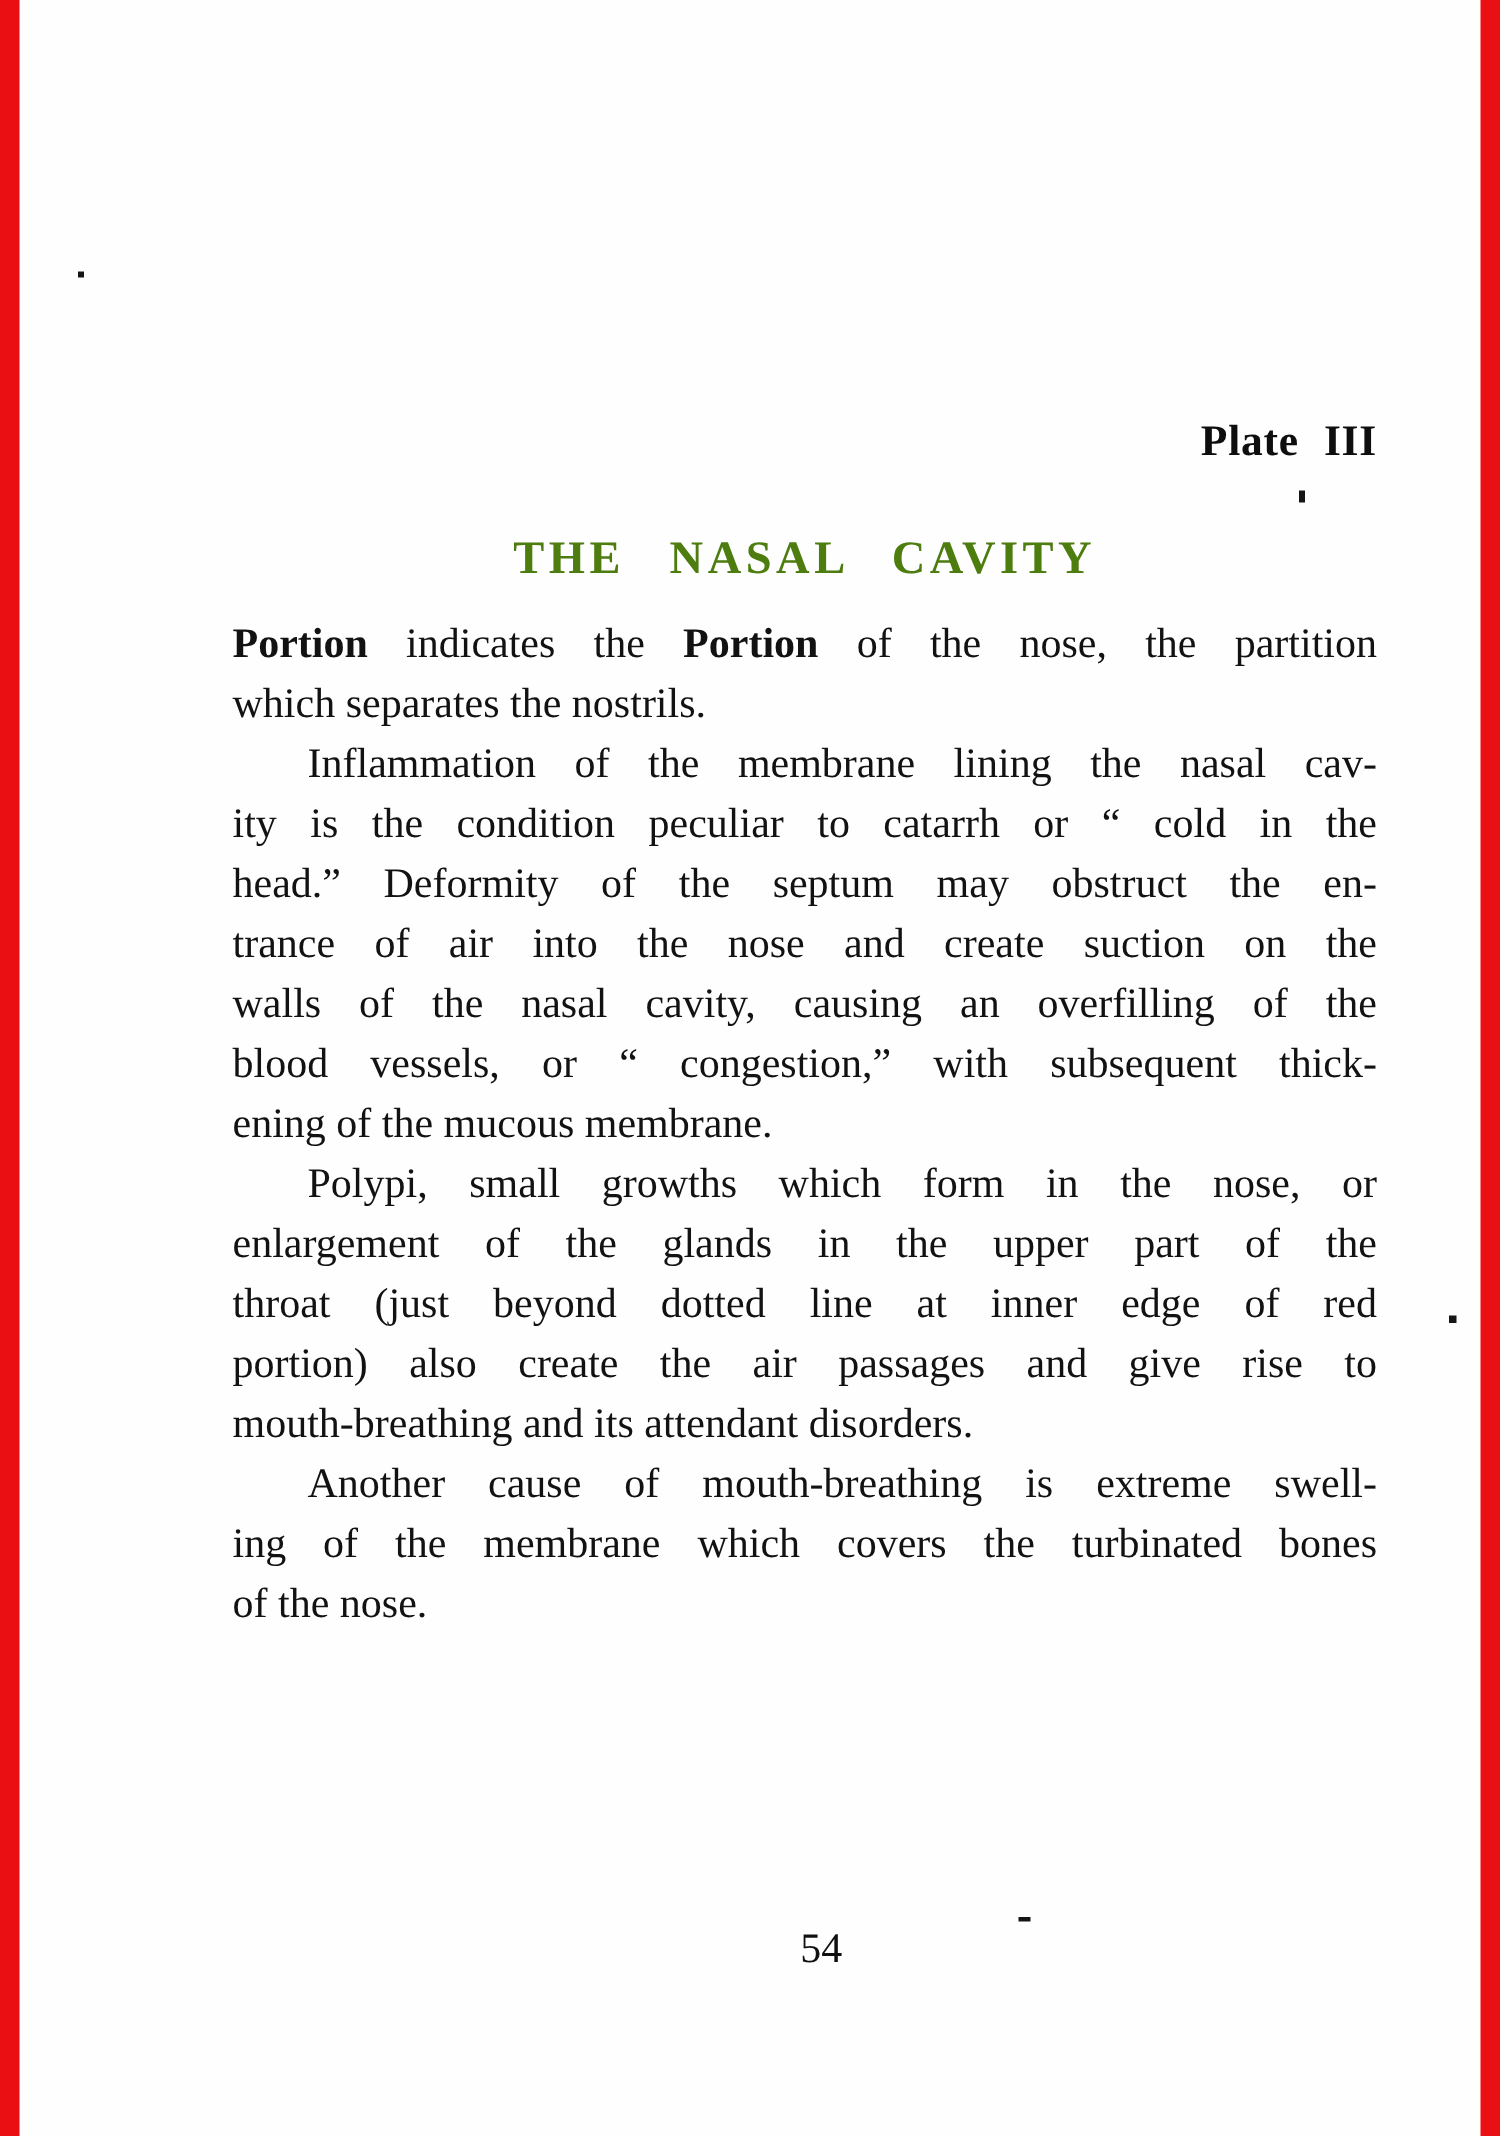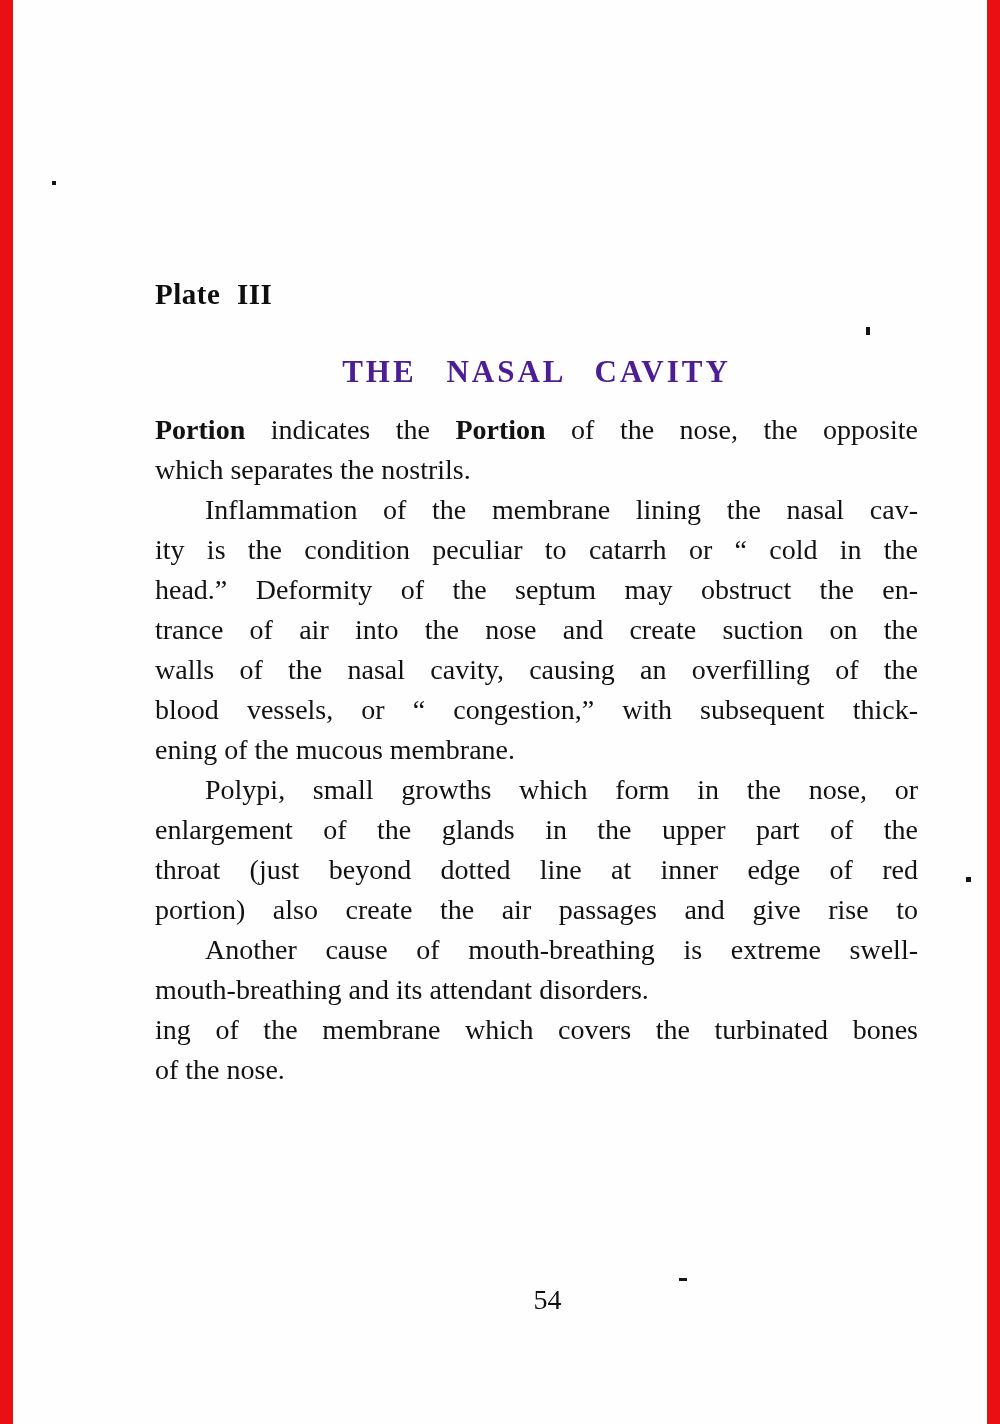--- a/index.html
+++ b/index.html
@@ -26,39 +26,39 @@
     width: 13px;
     height: 1424px;
   }
   .edge-strip.left  { left: 0; }
   .edge-strip.right { left: 987px; }
 
   .kicker {
     position: absolute;
     left: 155px; top: 276px;
     width: 763px;
-    text-align: left;
+    text-align: right;
     font-weight: bold;
     font-size: 29px;
     line-height: 36px;
     letter-spacing: 0.5px;
     word-spacing: 9px;
     color: #0e0e0e;
   }
   .title {
     position: absolute;
     left: 155px; top: 352px;
     width: 763px;
     text-align: center;
     font-weight: bold;
     font-size: 31px;
     line-height: 40px;
     letter-spacing: 3px;
     word-spacing: 19px;
-    color: #4c1d95;
+    color: #4d7c0f;
   }
   .body-text {
     position: absolute;
     left: 155px; top: 410px;
     width: 763px;
     font-size: 28px;
     line-height: 40px;
     color: #121212;
   }
   .body-text .line {
@@ -106,34 +106,34 @@
   <div class="speck s1"></div>
   <div class="speck s2"></div>
   <div class="speck s3"></div>
   <div class="speck s4"></div>
 
   <div class="kicker">Plate III</div>
 
   <div class="title">THE NASAL CAVITY</div>
 
   <div class="body-text" style="color: rgb(18, 18, 18);">
-      <div class="line"><b>Portion</b><span> indicates the </span><b>Portion</b><span> of the nose, the opposite</span></div>
+      <div class="line"><b>Portion</b><span> indicates the </span><b>Portion</b><span> of the nose, the partition</span></div>
       <div class="line last"><span>which separates the nostrils.</span></div>
       <div class="line indent"><span>Inflammation of the membrane lining the nasal cav-</span></div>
       <div class="line"><span>ity is the condition peculiar to catarrh or “ cold in the</span></div>
       <div class="line"><span>head.” Deformity of the septum may obstruct the en-</span></div>
       <div class="line"><span>trance of air into the nose and create suction on the</span></div>
       <div class="line"><span>walls of the nasal cavity, causing an overfilling of the</span></div>
       <div class="line"><span>blood vessels, or “ congestion,” with subsequent thick-</span></div>
       <div class="line last"><span>ening of the mucous membrane.</span></div>
       <div class="line indent"><span>Polypi, small growths which form in the nose, or</span></div>
       <div class="line"><span>enlargement of the glands in the upper part of the</span></div>
       <div class="line"><span>throat (just beyond dotted line at inner edge of red</span></div>
       <div class="line"><span>portion) also create the air passages and give rise to</span></div>
+      <div class="line last"><span>mouth-breathing and its attendant disorders.</span></div>
       <div class="line indent"><span>Another cause of mouth-breathing is extreme swell-</span></div>
-      <div class="line last"><span>mouth-breathing and its attendant disorders.</span></div>
       <div class="line"><span>ing of the membrane which covers the turbinated bones</span></div>
       <div class="line last"><span>of the nose.</span></div>
     </div>
 
   <div class="page-number">54</div>
 
 </div>
 
 </body></html>

